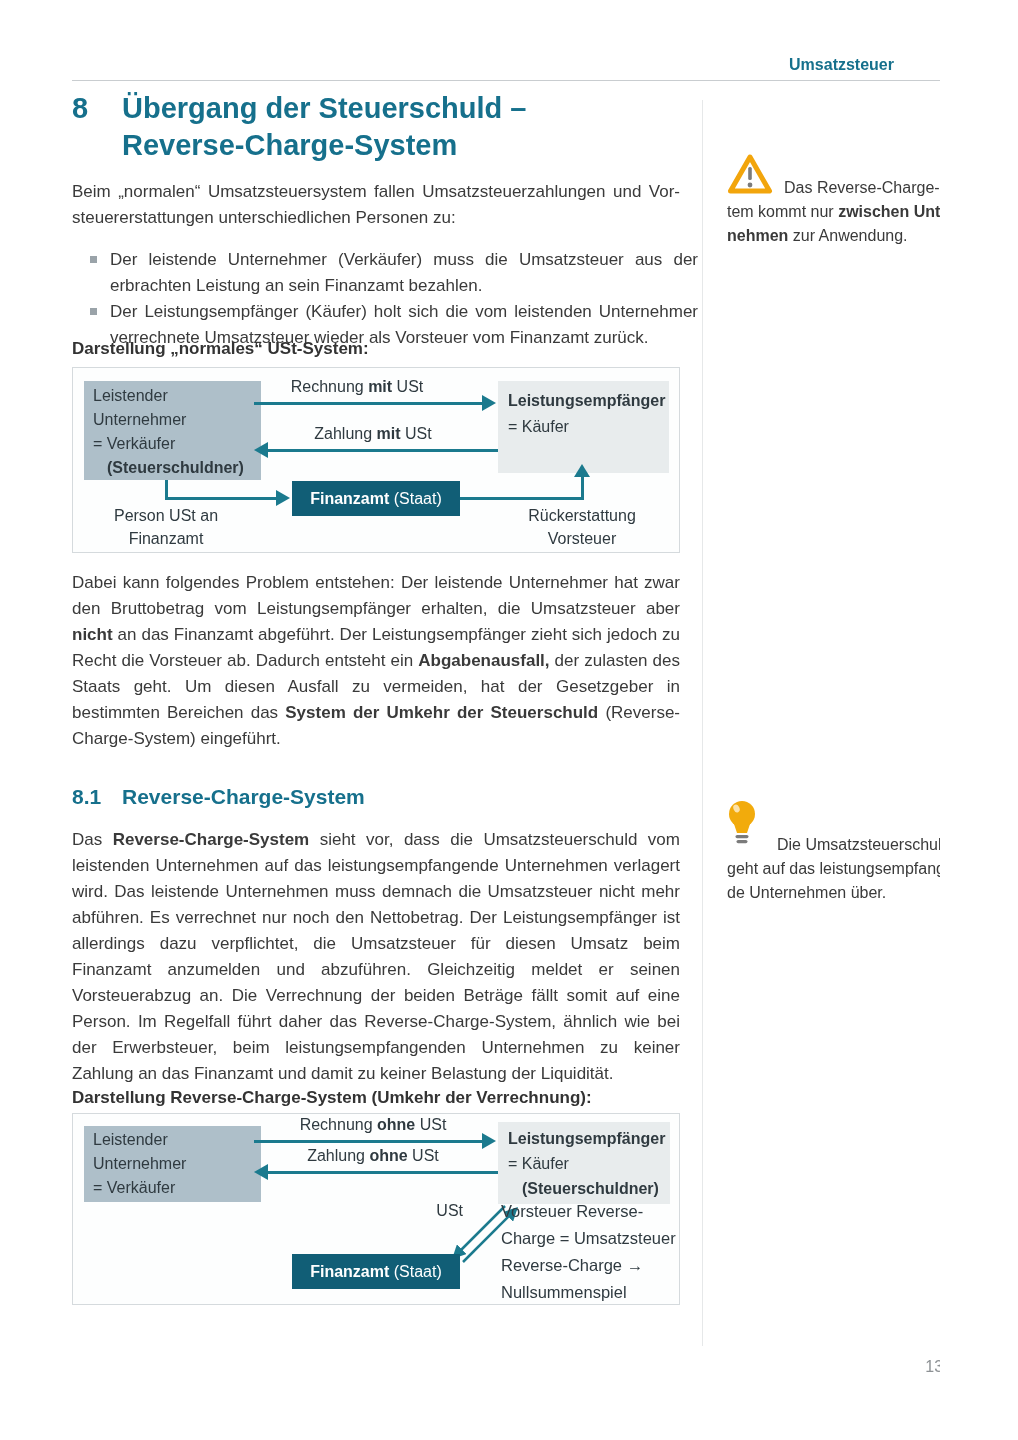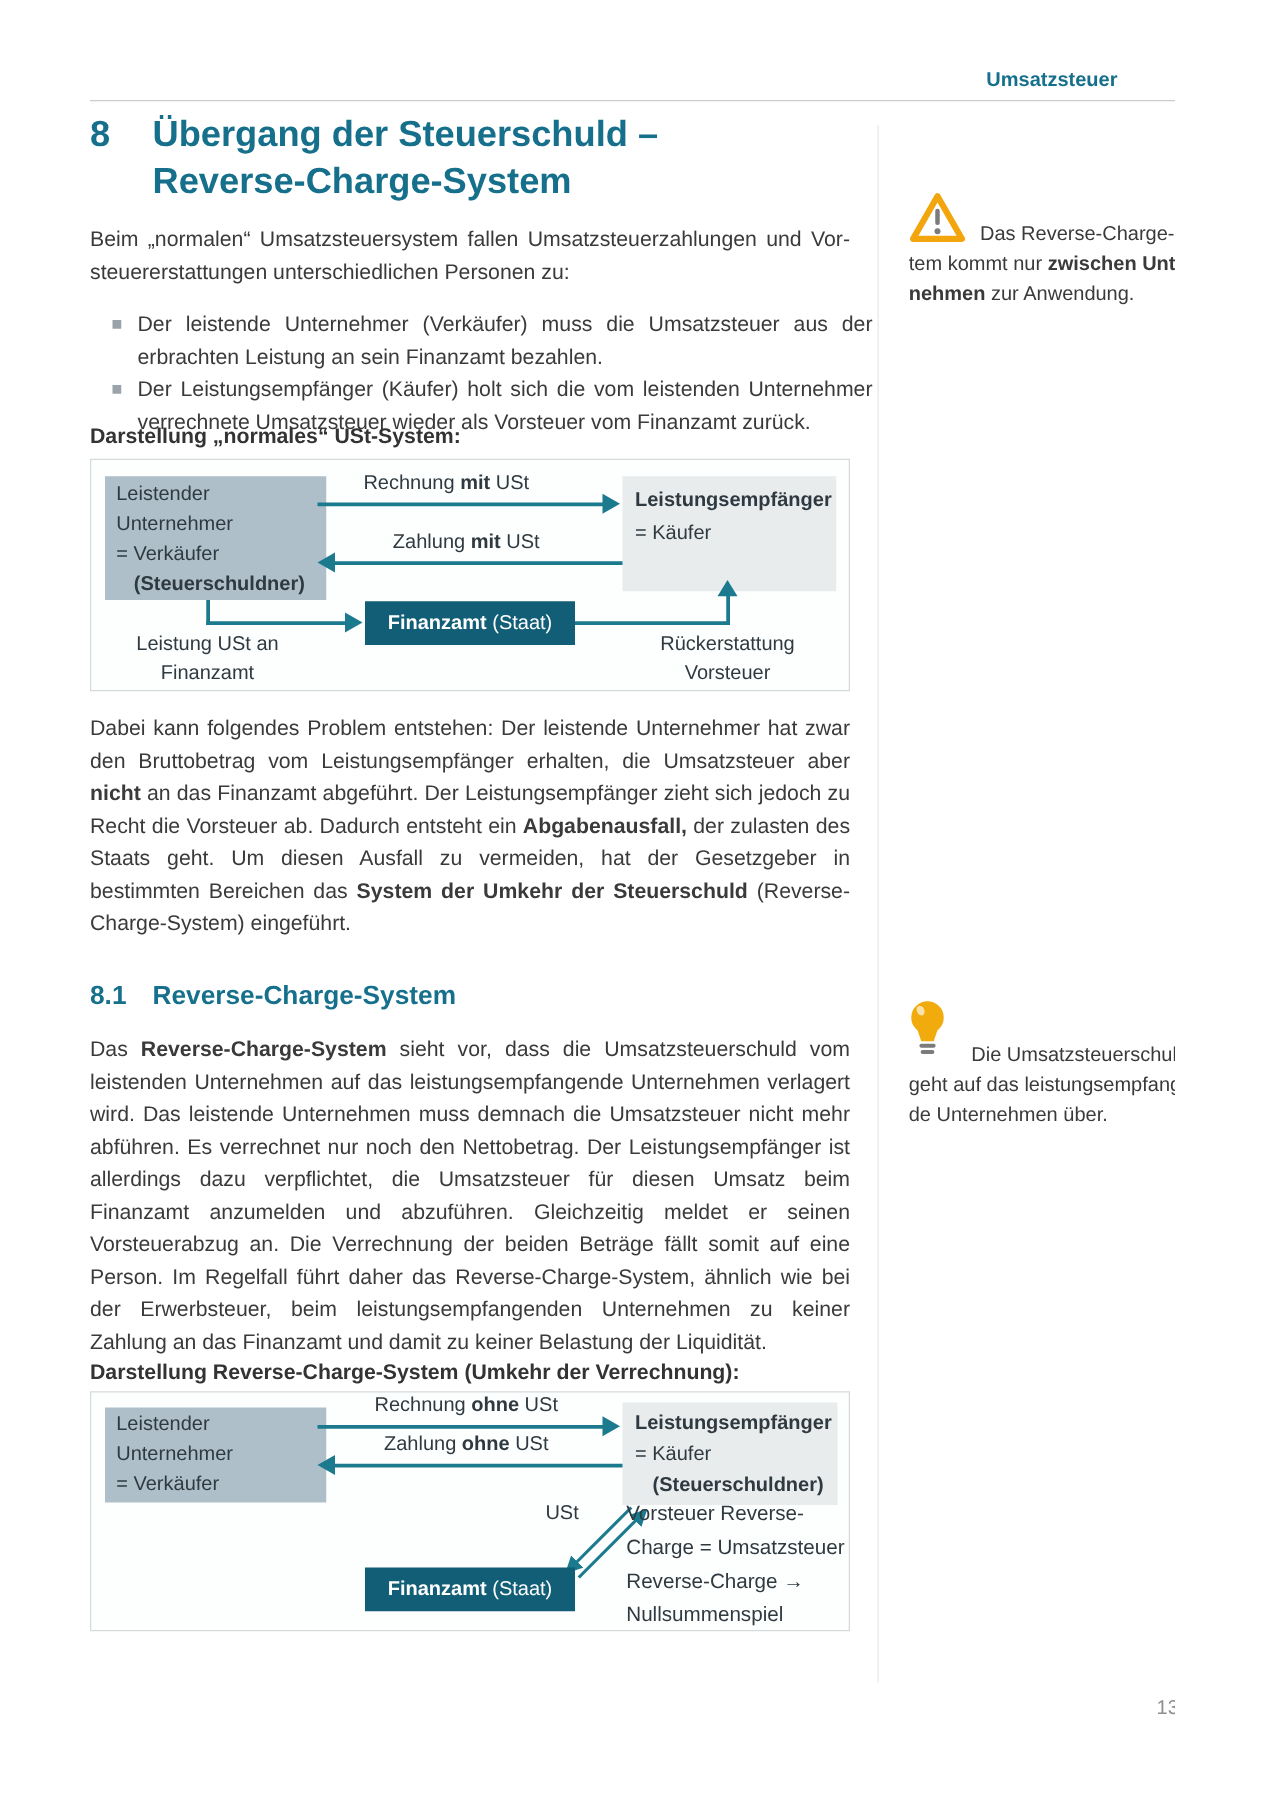--- a/index.html
+++ b/index.html
@@ -127,21 +127,21 @@
     <div class="hline" style="left:92px;top:129px;width:113px;"></div>
     <div class="ah-r" style="left:203px;top:122px;"></div>
 
     <div class="fbox d1-fbox"><b>Finanzamt</b><span> (Staat)</span></div>
 
     <div class="hline" style="left:387px;top:129px;width:123px;"></div>
     <div class="vline" style="left:508px;top:108px;height:24px;"></div>
     <div class="ah-u" style="left:501px;top:96px;"></div>
 
     <div class="blabel" style="left:12px;top:136px;">
-      <div>Leistung USt an</div>
+      <div>Person USt an</div>
       <div>Finanzamt</div>
     </div>
     <div class="blabel" style="left:428px;top:136px;">
       <div>Rückerstattung</div>
       <div>Vorsteuer</div>
     </div>
   </div>
 
   <div class="para p-problem"><span>Dabei kann folgendes Problem entstehen: Der leistende Unternehmer hat zwar den Bruttobetrag vom Leistungsempfänger erhalten, die Umsatzsteuer aber </span><b>nicht</b><span> an das Finanzamt abgeführt. Der Leistungsempfänger zieht sich jedoch zu Recht die Vorsteuer ab. Dadurch entsteht ein </span><b>Abgabenausfall,</b><span> der zulasten des Staats geht. Um diesen Ausfall zu vermeiden, hat der Gesetzgeber in bestimmten Bereichen das </span><b>System der Umkehr der Steuerschuld</b><span> (Reverse-Charge-System) eingeführt.</span></div>
 

